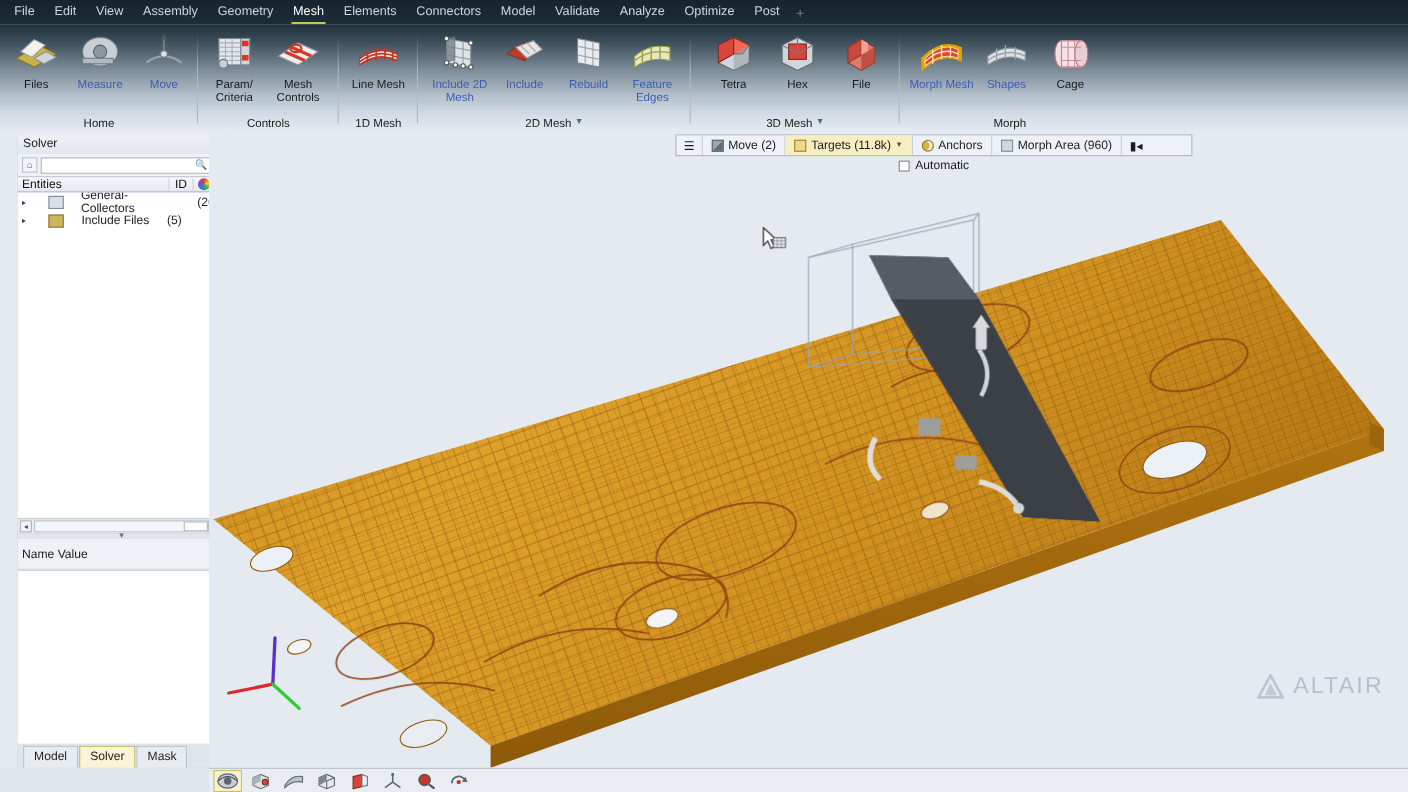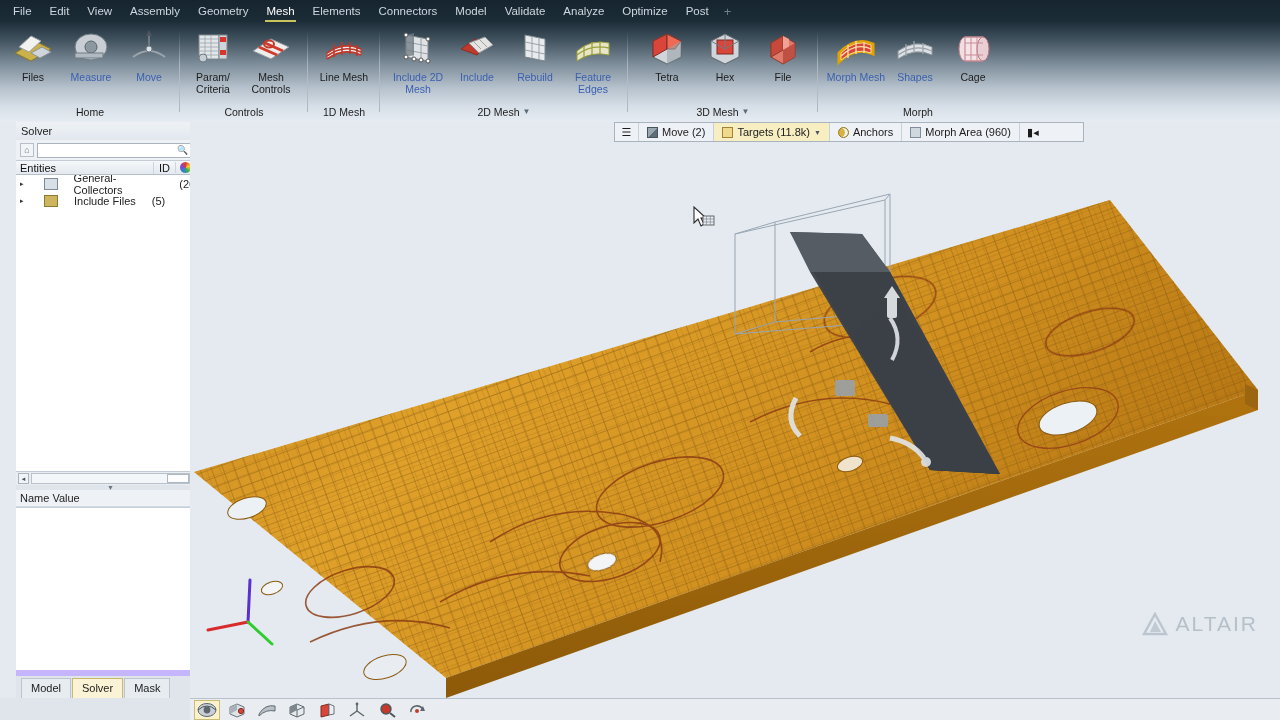--- a/index.html
+++ b/index.html
@@ -113,21 +113,21 @@
     height:14px; background:#e9edf1; border-top:1px solid #c3ccd5;
     display:flex; align-items:center; padding:0 2px; gap:2px;
   }
   .hscroll .arr{ width:11px;height:11px;background:#f1f4f7;border:1px solid #aab4be;
      font-size:7px;display:flex;align-items:center;justify-content:center;color:#44505b;}
   .hscroll .track{ flex:1;height:11px;background:#f4f7fa;border:1px solid #b9c2cb;position:relative;}
   .hscroll .thumb{ position:absolute; right:0; top:0; bottom:0; width:22px; background:#fdfdfd; border:1px solid #aeb8c2;}
   .splitter{ height:5px; background:#dfe5eb; display:flex;align-items:center;justify-content:center;}
   .splitter span{ font-size:7px; color:#6b7682; line-height:5px;}
   .nvhead{
-    height:17px; display:flex; align-items:center; padding-left:4px;
+    height:28px; display:flex; align-items:center; padding-left:4px;
     background:#eef1f5; font-size:11px; border-bottom:1px solid #d2dae1;
   }
   .nvbody{ background:#ffffff; height:163px; border-top:1px solid #c6cfd8;}
   .bottomtabs{
     position:absolute; left:0; bottom:0; width:190px; height:22px;
     background:#dfe5eb; display:flex; align-items:flex-end; gap:1px; padding-left:5px;
   }
   .btab{
     padding:3px 9px 4px 9px; font-size:11px; background:#e7ecf1;
     border:1px solid #bcc5ce; border-bottom:none; color:#1c1c1c; cursor:default;
@@ -618,20 +618,24 @@
       <span class="cico moon"></span>
       <span>Anchors</span>
     </div>
     <div class="cbtn">
       <span class="cico page2"></span>
       <span>Morph Area (960)</span>
     </div>
     <div class="cbtn last" style="width:26px;padding:0;">▮◂</div>
   </div>
 
+  <div id="autorow">
+    <span class="chk"></span>
+    <span>Automatic</span>
+  </div>
 
   <div id="altair">
     <svg width="26" height="24" viewBox="0 0 26 24">
       <polygon points="13,2 24,22 2,22" fill="none" stroke="#7d8b98" stroke-width="2.4"></polygon>
       <polygon points="13,9 19,20 8,20" fill="#8a97a3"></polygon>
     </svg>
     <span class="word">ALTAIR</span>
   </div>
 </div>
 

